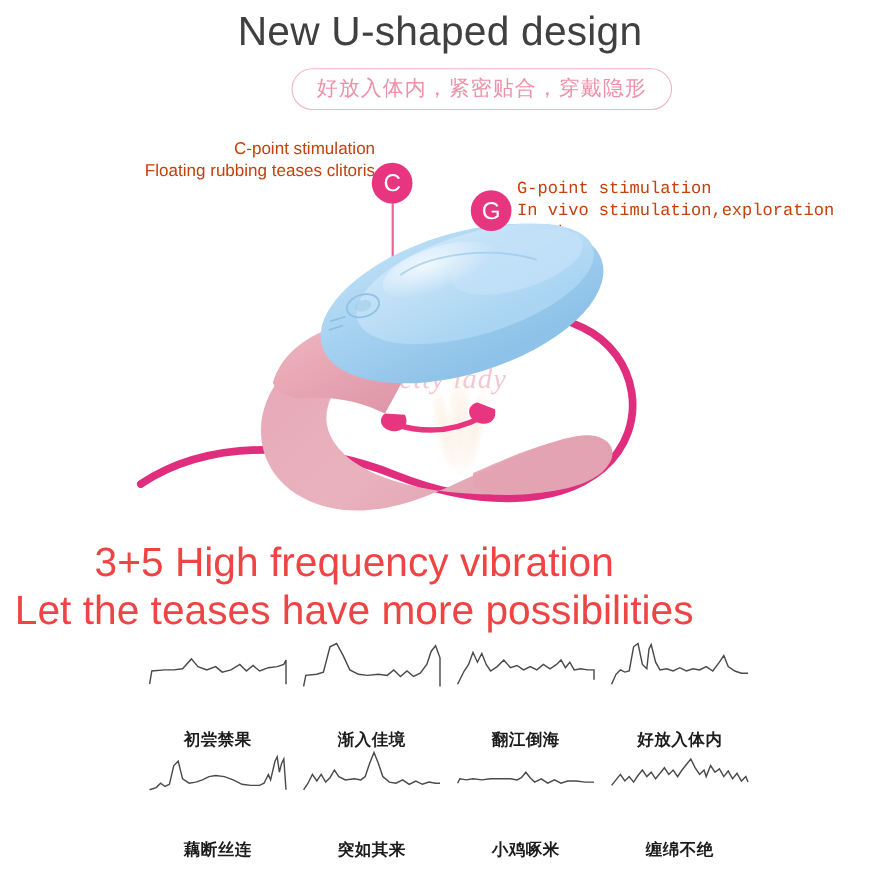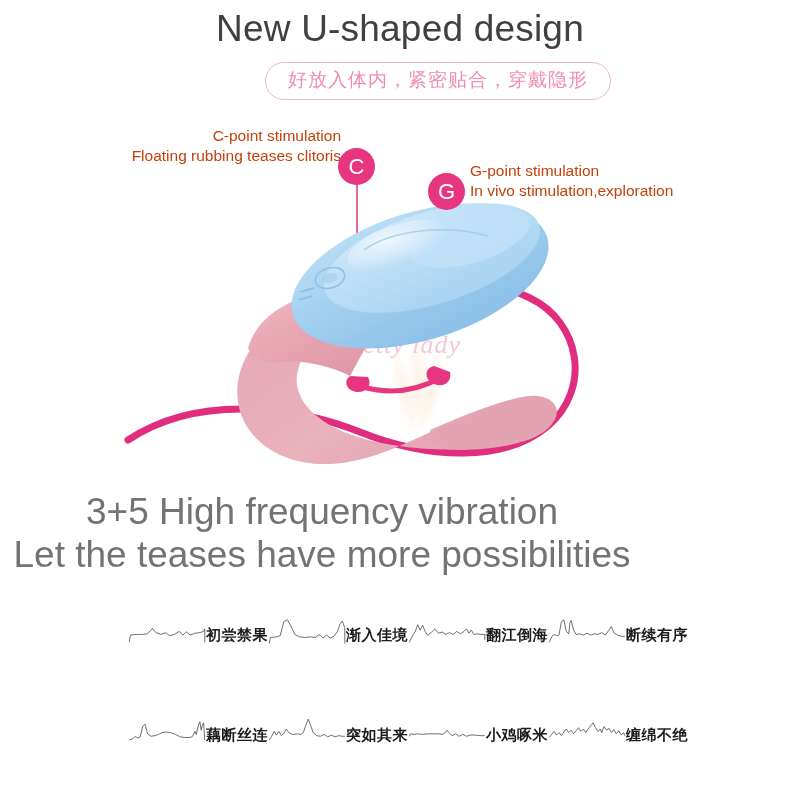--- a/index.html
+++ b/index.html
@@ -39,21 +39,21 @@
 
   
   .anno{
     position:absolute;
     color:#c2410c;
     font-size:15.5px;
     line-height:20px;
     white-space:nowrap;
   }
   .anno-c{left:76px;top:126px;text-align:right;width:265px;}
-  .anno-g{left:470px;top:161px;text-align:left;}
+  .anno-g{left:470px;top:161px;text-align:left;font-family:Liberation Mono, monospace;}
 
   .badge{
     position:absolute;
     width:37px;height:37px;border-radius:50%;
     background:#e8357f;
     color:#ffffff;
     font-size:22px;
     display:flex;align-items:center;justify-content:center;
     font-family:"Liberation Sans",sans-serif;
     font-weight:300;
@@ -84,38 +84,38 @@
     font-style:italic;
     font-size:26px;
     color:#f2c7d4;
     letter-spacing:1px;
   }
 
   
   .headline{
     position:absolute;left:0;width:644px;
     text-align:center;
-    color:#737373;
+    color:#ef4444;
     font-size:37px;
     line-height:44px;
     font-weight:400;
     white-space:nowrap;
   }
   .headline-1{top:490px;}
   .headline-2{top:533px;}
 
   
   .modes{
     position:absolute;left:128px;top:582px;width:560px;
     display:grid;
     grid-template-columns:repeat(4,140px);
     grid-auto-rows:100px;
   }
   .mode{
-    display:flex;align-items:center;justify-content:space-between;
+    display:flex;flex-direction:column;align-items:center;justify-content:space-between;
   }
   .mode svg{display:block;}
   .mode-label{
     margin-top:6px;
     font-size:15px;
     color:#1c1c1c;
     font-family:"DejaVu Sans","Liberation Sans",sans-serif;
     font-weight:700;
     letter-spacing:.5px;
     white-space:nowrap;
@@ -239,21 +239,21 @@
     <div class="mode">
       <svg width="128" height="46" viewBox="0 0 128 46">
         <polyline fill="none" stroke="#4a4a4a" stroke-width="1.3" points="2,40 8,28 12,22 16,11 20,20 24,12 28,22 32,28 38,24 44,18 50,25 56,23 62,27 68,24 74,27 80,22 86,26 92,22 96,18 100,25 104,20 108,27 114,26 120,27 126,27 126,36"></polyline>
       </svg>
       <div class="mode-label">翻江倒海</div>
     </div>
     <div class="mode">
       <svg width="128" height="46" viewBox="0 0 128 46">
         <polyline fill="none" stroke="#4a4a4a" stroke-width="1.3" points="2,40 6,31 10,27 14,29 18,28 22,6 26,3 30,22 34,26 36,8 38,4 42,20 46,27 52,26 58,28 64,25 70,28 76,26 82,27 88,24 94,28 100,20 104,14 108,24 114,28 120,30 126,30"></polyline>
       </svg>
-      <div class="mode-label">断续有序</div>
+      <div class="mode-label">好放入体内</div>
     </div>
 
     <div class="mode">
       <svg width="128" height="46" viewBox="0 0 128 46">
         <polyline fill="none" stroke="#4a4a4a" stroke-width="1.3" points="2,36 8,34 12,30 16,33 20,31 24,14 28,10 32,26 38,30 44,29 50,27 56,24 62,23 70,24 78,27 86,31 94,32 102,32 106,30 110,22 112,27 116,10 118,6 120,20 122,12 124,8 126,36"></polyline>
       </svg>
       <div class="mode-label">藕断丝连</div>
     </div>
     <div class="mode">
       <svg width="128" height="46" viewBox="0 0 128 46">

